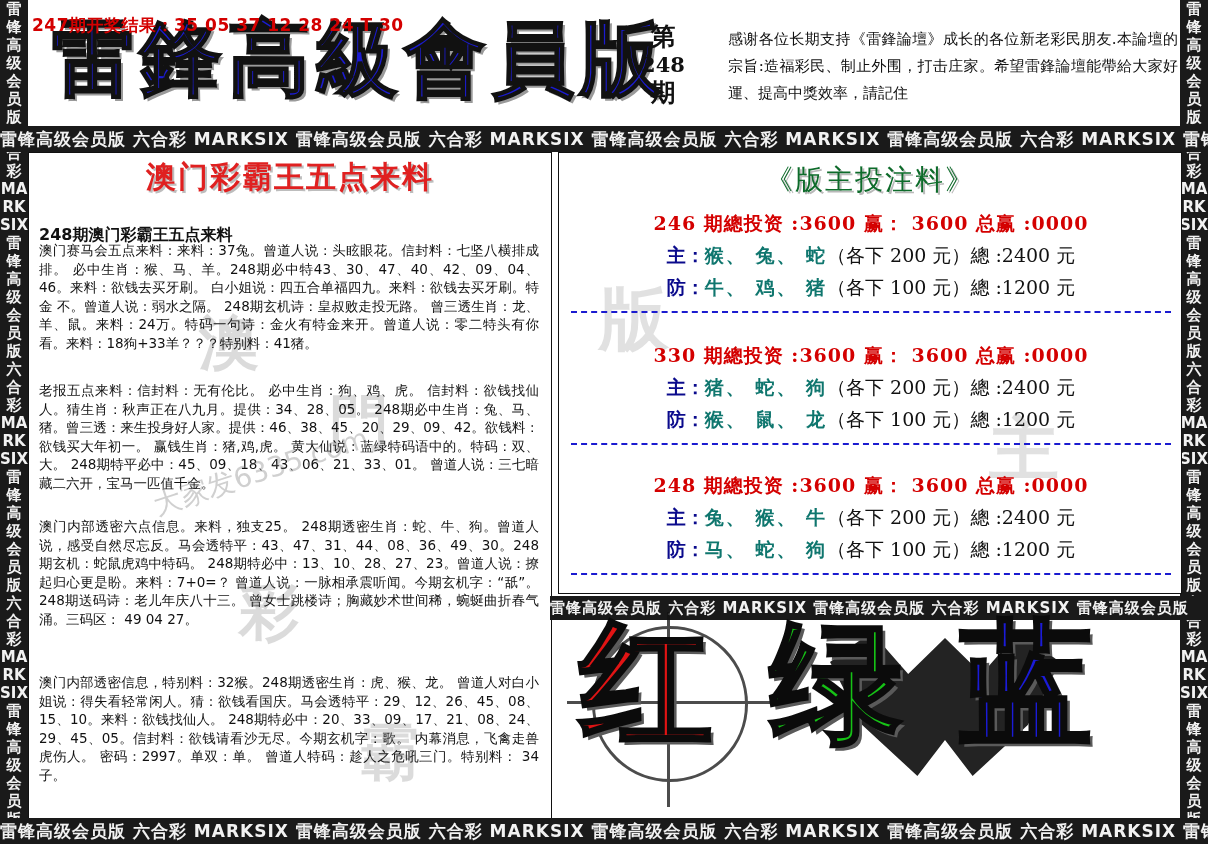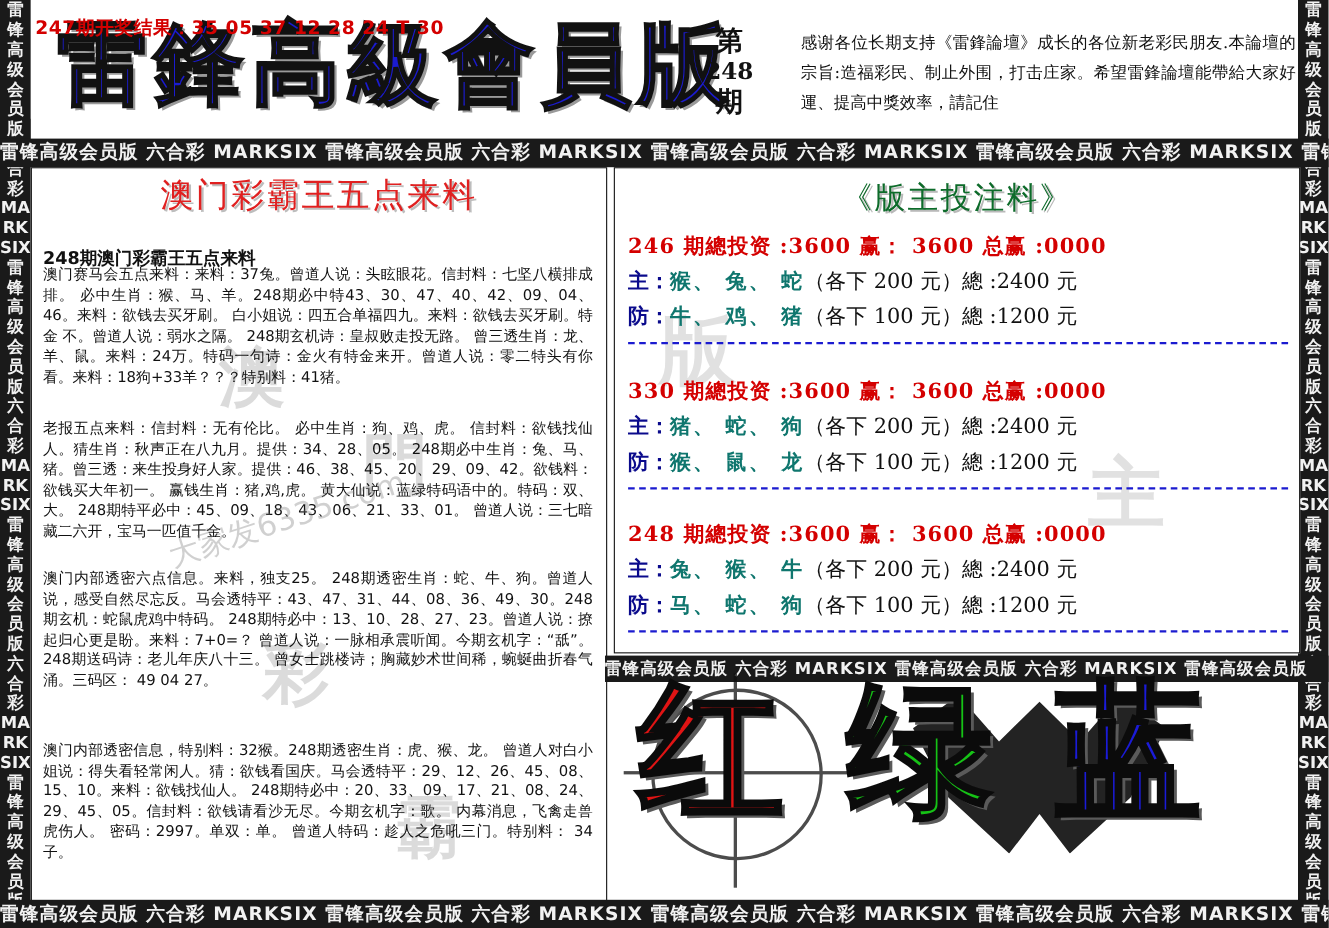--- a/index.html
+++ b/index.html
@@ -81,21 +81,21 @@
   
   #body{
     position:absolute;left:28px;top:152px;width:1152px;height:666px;
   }
   .panel{position:absolute;background:#ffffff;overflow:hidden;}
 
   
   #left-panel{left:0;top:0;width:522px;height:666px;border:1px solid #111;}
   #left-title{
     position:absolute;left:0;top:4px;width:522px;text-align:center;
-    font-size:30px;font-weight:normal;color:#e02020;
+    font-size:30px;font-weight:bold;color:#e02020;
     font-family:"DejaVu Serif","Liberation Serif",serif;
     text-shadow:2px 2px 0 #bdbdbd;
     letter-spacing:2px;
   }
   #left-sub{
     position:absolute;left:10px;top:48px;
     font-size:16px;color:#111;font-weight:bold;margin-top:24px;
   }
   .para{
     position:absolute;left:10px;width:500px;
@@ -124,21 +124,21 @@
 
   
   #right-panel{left:530px;top:0;width:622px;height:440px;border:1px solid #111;}
   #right-title{
     position:absolute;left:0;top:8px;width:622px;text-align:center;
     font-size:28px;font-weight:normal;color:#0d6b2a;
     font-family:"DejaVu Serif","Liberation Serif",serif;
     text-shadow:2px 2px 0 #b9b9b9;
     letter-spacing:2px;
   }
-  .blk{position:absolute;left:12px;width:600px;}
+  .blk{position:absolute;left:12px;width:600px;text-align:center;}
   #blk0{top:58px;}
   #blk1{top:190px;}
   #blk2{top:320px;}
   .blk .hdr{
     font-size:19px;font-weight:bold;color:#d40000;
     font-family:"DejaVu Serif","Liberation Serif",serif;
     white-space:nowrap;
     letter-spacing:1px;
   }
   .blk .row{

